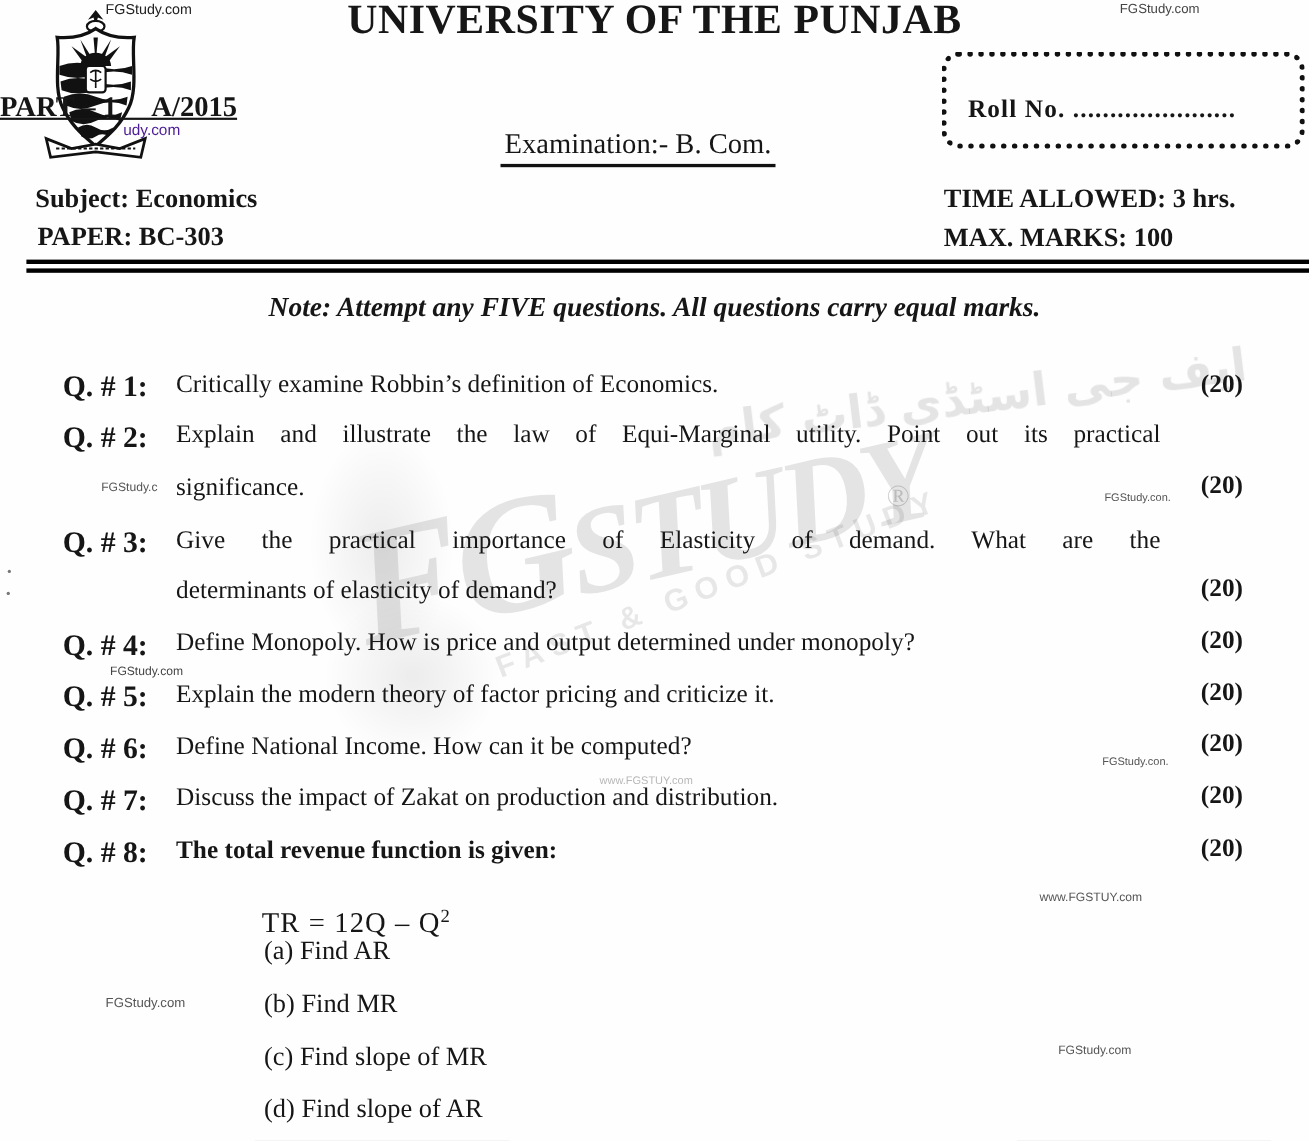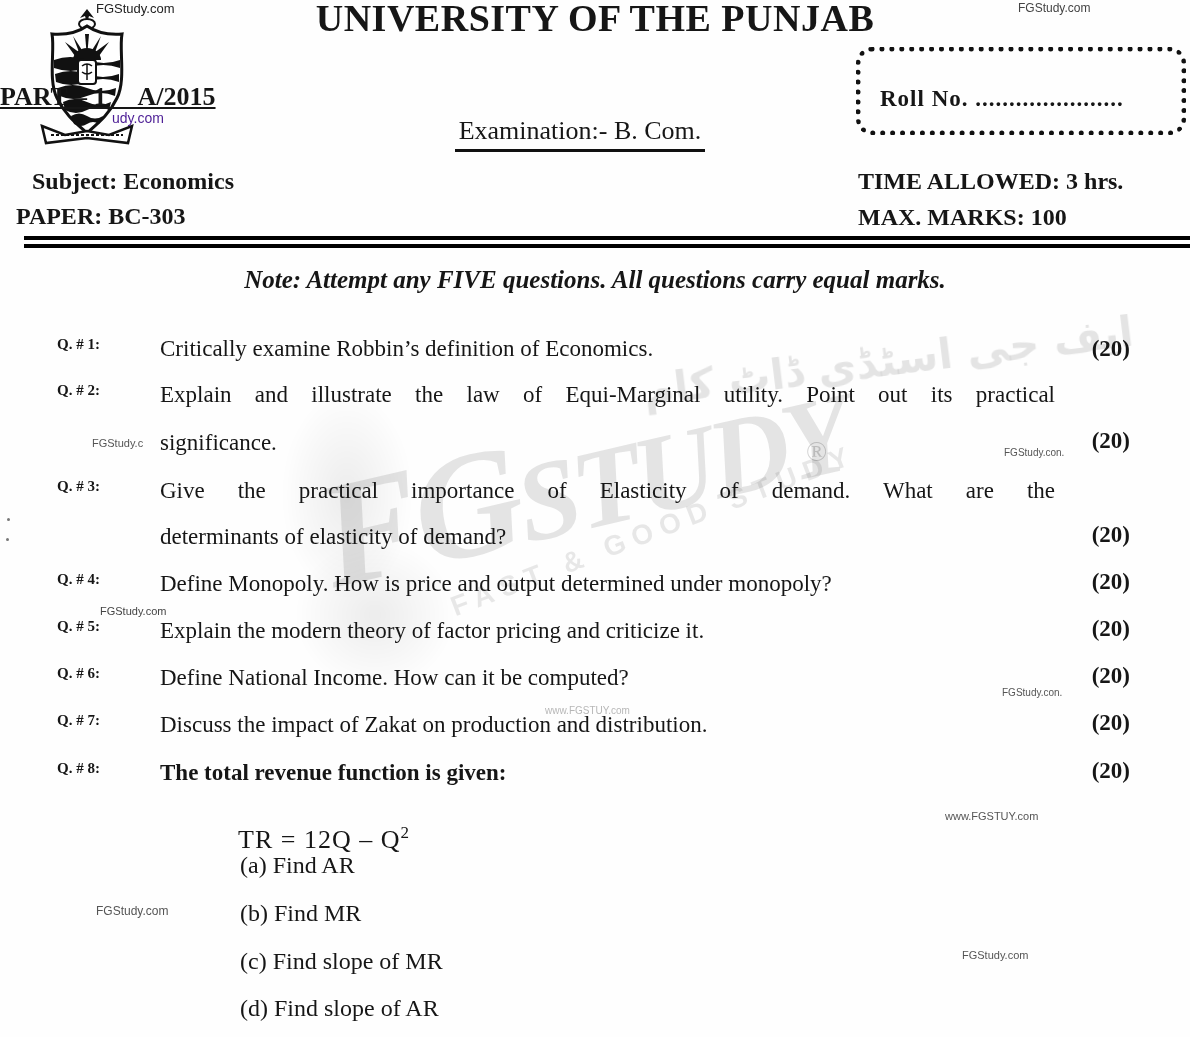--- a/index.html
+++ b/index.html
@@ -15,28 +15,28 @@
   .abs{position:absolute;}
   .pre{white-space:pre;}
   
   .uni-title{top:-4px;left:0;width:1190px;text-align:center;font-size:38px;font-weight:bold;letter-spacing:.5px;}
   .part-line{top:82px;left:0;width:1160px;font-size:26px;font-weight:bold;text-decoration:underline;}
   .exam-line{top:116px;left:0;width:1160px;text-align:center;font-size:26px;font-weight:normal;}
   .exam-line span{display:inline-block;border-bottom:3px solid #111;padding:0 4px 3px 4px;}
   .roll-box{top:47px;left:856px;width:330px;height:88px;border:5px dotted #111;border-radius:16px;box-sizing:border-box;}
   .roll-text{top:86px;left:880px;font-size:23px;font-weight:bold;letter-spacing:1px;}
   .subject{top:168px;left:32px;font-size:24px;font-weight:bold;}
-  .paper{top:203px;left:16px;font-size:24px;font-weight:bold;}
+  .paper{top:203px;left:34px;font-size:24px;font-weight:bold;}
   .time{top:168px;left:858px;font-size:24px;font-weight:bold;}
   .maxmarks{top:204px;left:858px;font-size:24px;font-weight:bold;}
   .rule{top:236px;left:24px;width:1166px;height:12px;border-top:4px solid #000;border-bottom:4px solid #000;box-sizing:border-box;}
   
   .note{top:266px;left:0;width:1190px;text-align:center;font-size:25px;font-weight:bold;font-style:italic;}
   
-  .qlabel{left:57px;font-size:15px;font-weight:bold;white-space:nowrap;}
+  .qlabel{left:57px;font-size:27px;font-weight:bold;white-space:nowrap;}
   .qline{left:160px;font-size:23px;white-space:nowrap;}
   .qline.bold{font-weight:bold;}
   .qline.stretch{width:895px;white-space:normal;text-align:justify;text-align-last:justify;}
   .qmarks{right:60px;font-size:23px;font-weight:bold;margin-left:16px;}
   .formula{left:238px;font-size:26px;letter-spacing:1px;margin-top:24px;}
   .formula sup{font-size:17px;}
   .qpart{left:240px;font-size:24px;}
   
   .wm{font-family:"Liberation Sans", sans-serif;white-space:nowrap;}
   

